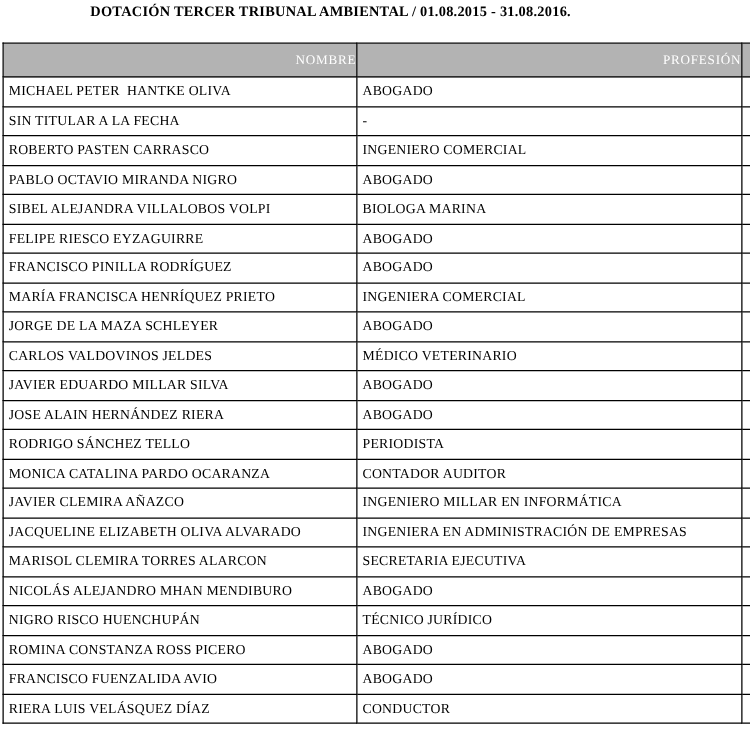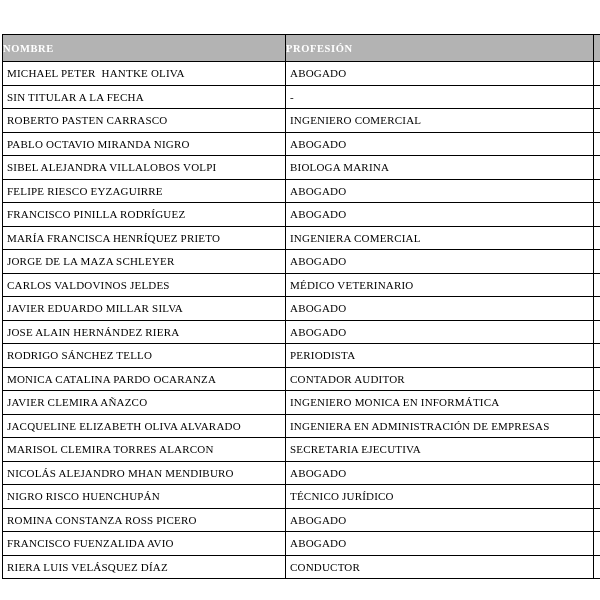--- a/index.html
+++ b/index.html
@@ -38,25 +38,25 @@
     width:620px;
     border-collapse:collapse;
     table-layout:fixed;
   }
   table.staff, table.staff th, table.staff td{
     border:1.5px solid var(--border);
   }
   table.staff th{
     background:var(--header-bg);
     color:var(--header-text);
-    font-weight:bold;
+    font-weight:normal;
     font-size:10.5px;
     letter-spacing:0.6px;
     height:26px;
-    text-align:left;
+    text-align:right;
     vertical-align:middle;
     padding:0;
   }
   table.staff td{
     background:var(--page-bg);
     font-size:11px;
     height:22.5px;
     vertical-align:middle;
     padding:0 2px 0 4px;
     white-space:pre;
@@ -64,20 +64,21 @@
     letter-spacing:0.2px;
   }
   col.c-nombre{width:283px;}
   col.c-profesion{width:308px;}
   col.c-cut{width:29px;}
 </style>
 </head>
 <body>
 
 <div class="page">
+  <div class="doc-title">DOTACIÓN TERCER TRIBUNAL AMBIENTAL / 01.08.2015 - 31.08.2016.</div>
 
   <table class="staff">
     <colgroup>
       <col class="c-nombre">
       <col class="c-profesion">
       <col class="c-cut">
     </colgroup>
     <thead>
       <tr>
         <th>NOMBRE</th>
@@ -151,21 +152,21 @@
           <td>PERIODISTA</td>
           <td></td>
         </tr>
         <tr>
           <td>MONICA CATALINA PARDO OCARANZA</td>
           <td>CONTADOR AUDITOR</td>
           <td></td>
         </tr>
         <tr>
           <td>JAVIER CLEMIRA AÑAZCO</td>
-          <td>INGENIERO MONICA EN INFORMÁTICA</td>
+          <td>INGENIERO MILLAR EN INFORMÁTICA</td>
           <td></td>
         </tr>
         <tr>
           <td>JACQUELINE ELIZABETH OLIVA ALVARADO</td>
           <td>INGENIERA EN ADMINISTRACIÓN DE EMPRESAS</td>
           <td></td>
         </tr>
         <tr>
           <td>MARISOL CLEMIRA TORRES ALARCON</td>
           <td>SECRETARIA EJECUTIVA</td>

